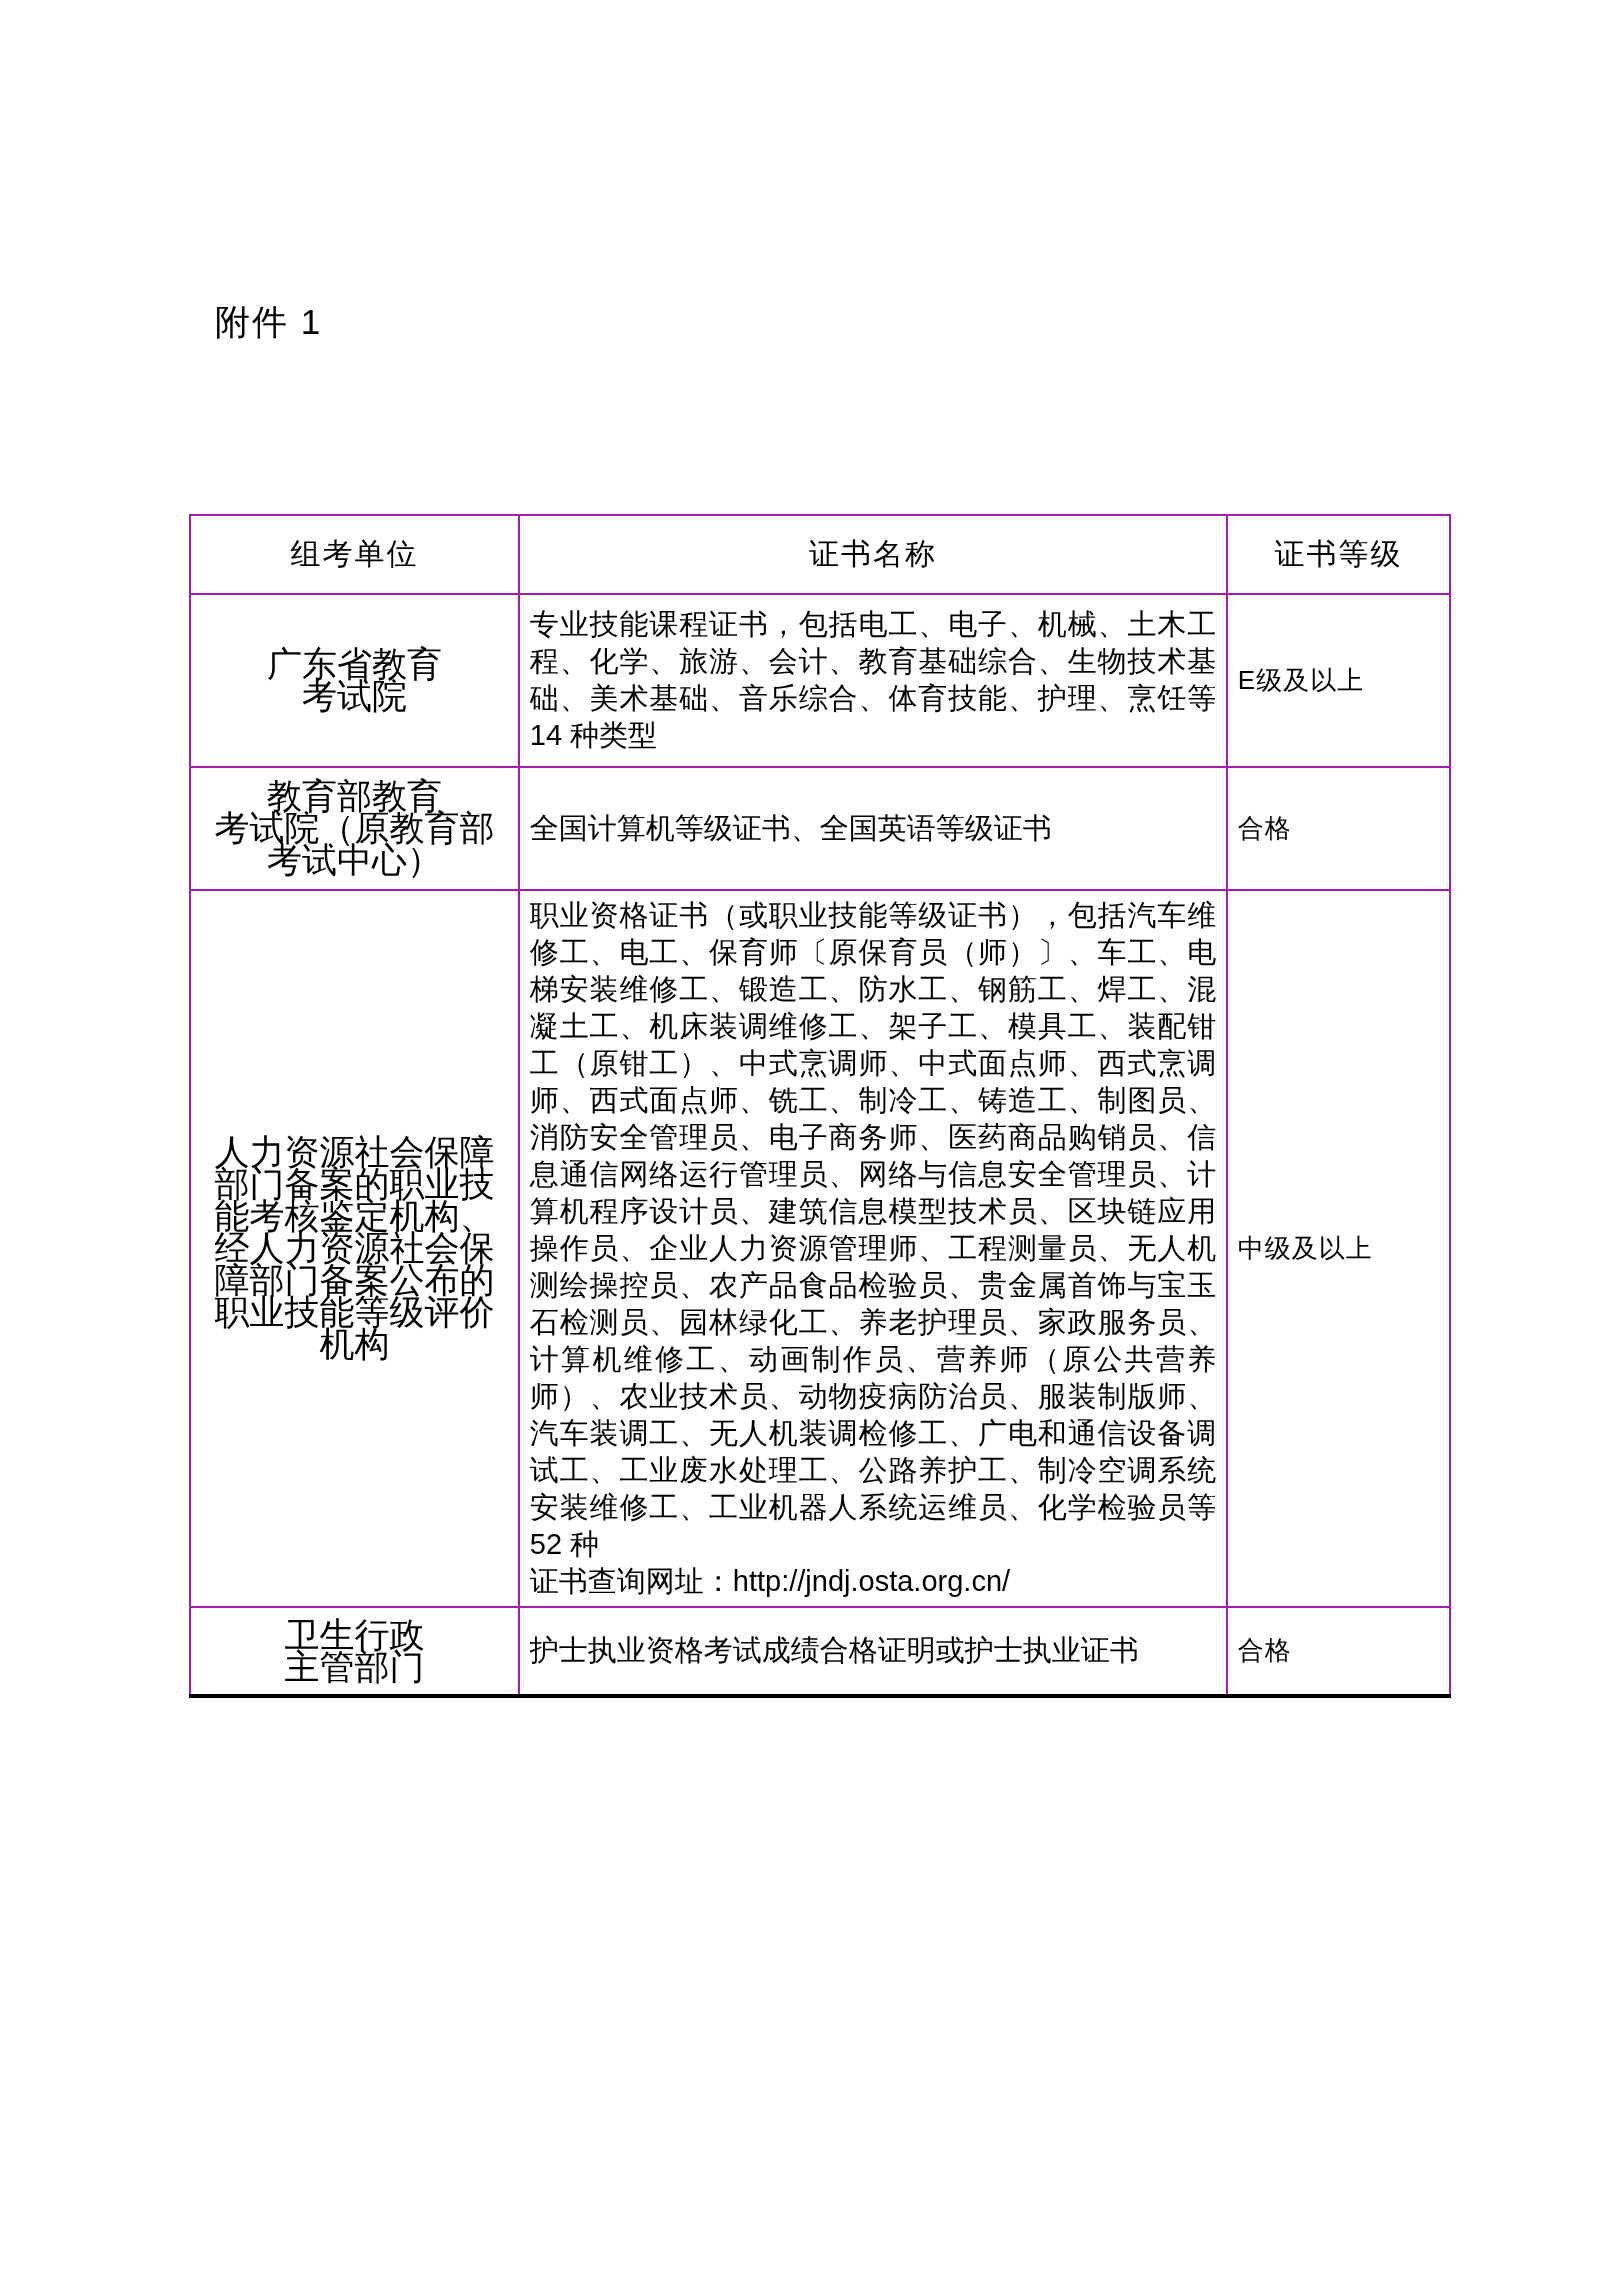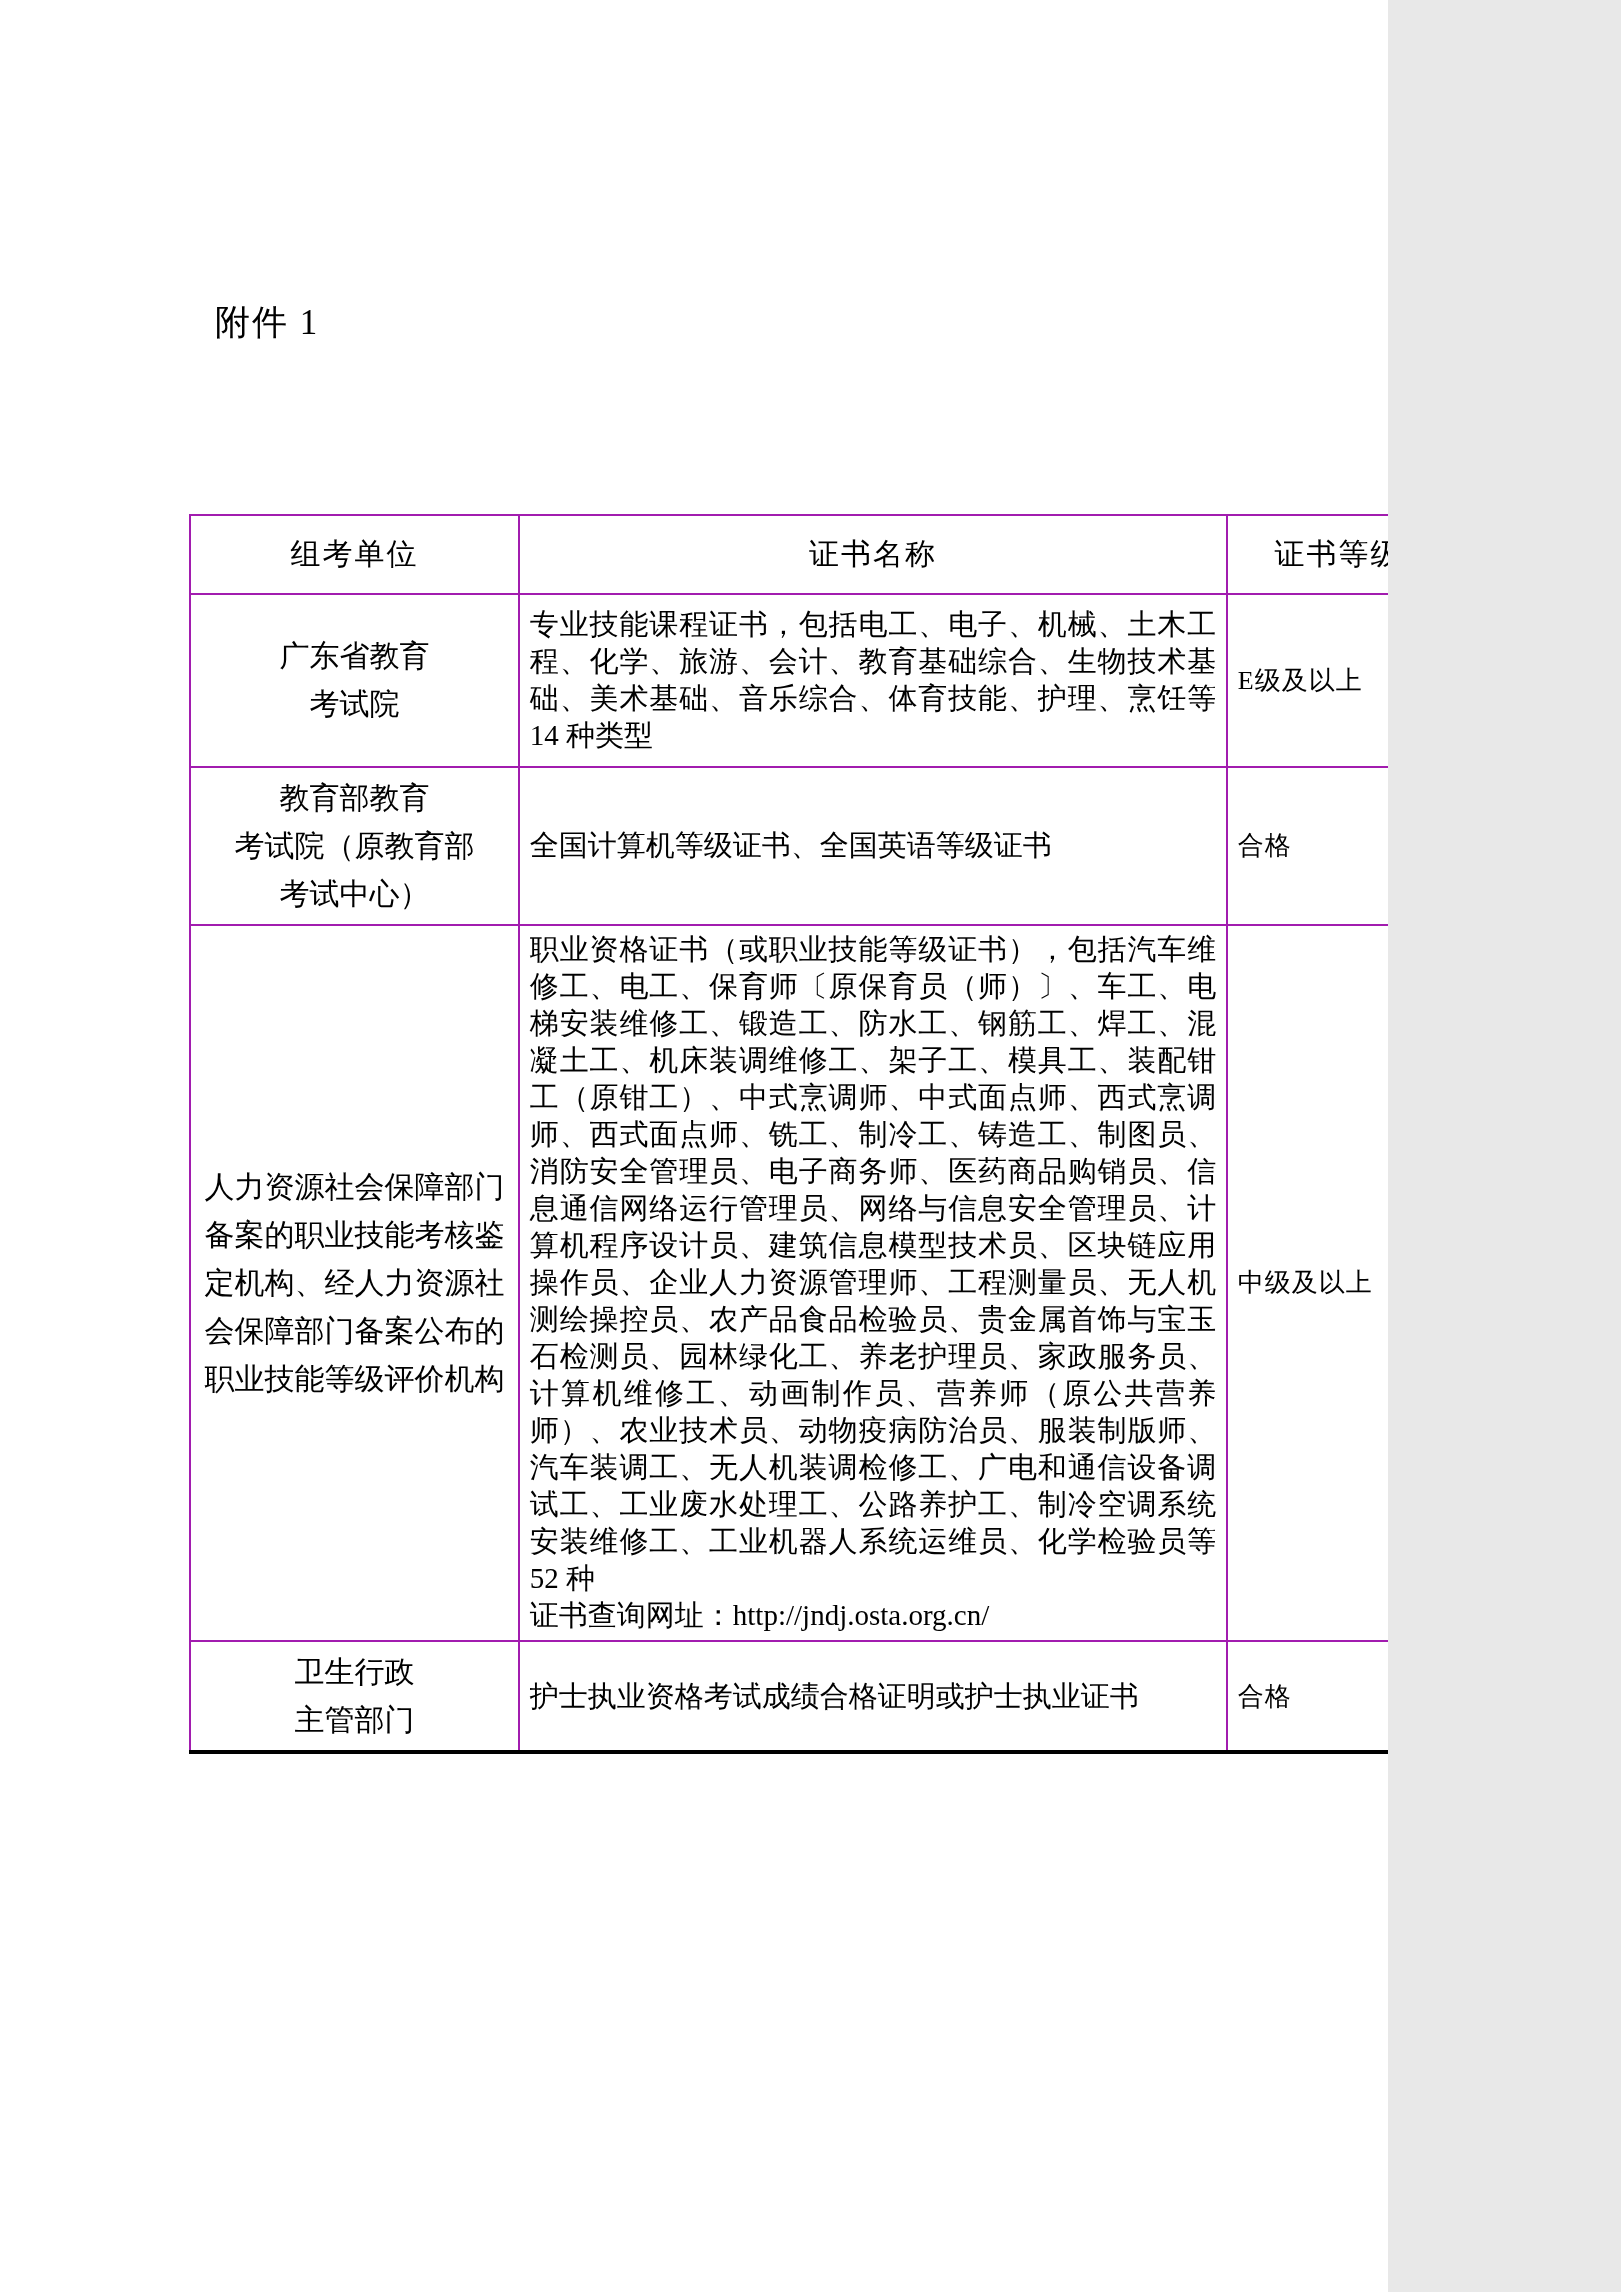--- a/index.html
+++ b/index.html
@@ -1,21 +1,21 @@
 <!DOCTYPE html>
 <html><head>
 <meta charset="utf-8">
 <style>
   html,body{margin:0;padding:0;background:#e8e8e8;}
   .page{
     position:relative;
-    width:1388px;height:2293px;
+    width:1621px;height:2293px;
     background:#ffffff;
     color:#000;
-    font-family:Liberation Serif, serif;
+    font-family:Liberation Sans, sans-serif;
     overflow:hidden;
   }
   .attachment-label{
     position:absolute;
     left:215px;top:299px;
     font-size:35px;
     letter-spacing:2px;
     white-space:pre;
   }
   .doc-title{
@@ -48,22 +48,22 @@
     letter-spacing:2px;
     height:65px;
   }
   .row-0{height:173px;}
   .row-1{height:123px;padding-left:36px;}
   .row-2{height:676px;}
   .row-3{height:143px;}
   .row-4{height:89px;}
   .org-cell{
     text-align:center;
-    font-size:30px;
-    line-height:48px;
+    font-size:35px;
+    line-height:32px;
     white-space:pre-line;
   }
   .cert-cell{
     text-align:justify;
     text-justify:inter-character;
     font-size:29px;
     line-height:37px;
     white-space:pre-line;
     padding:7.8px 15.7px;
     border-radius:24px;

